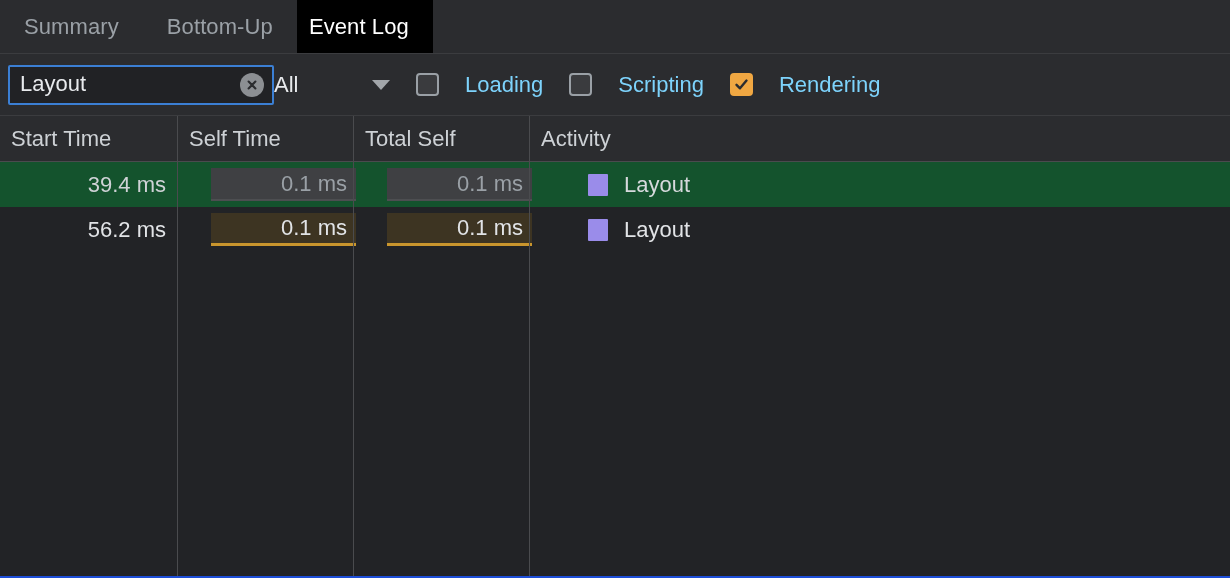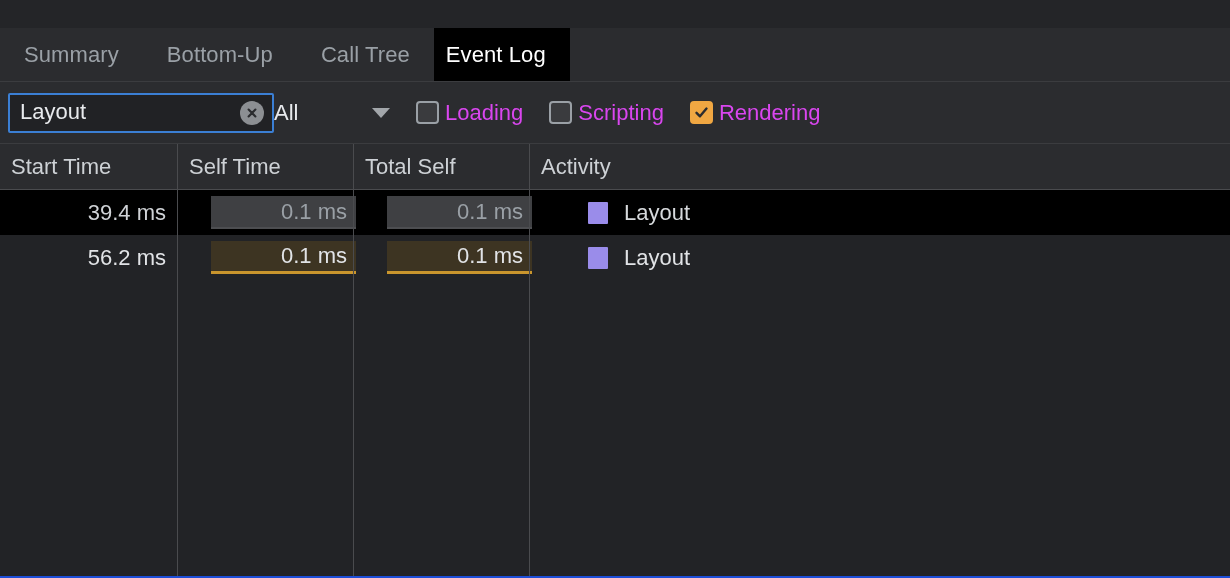--- a/index.html
+++ b/index.html
@@ -26,21 +26,20 @@
   
   .tabbar {
     position: relative;
     height: 54px;
     flex: 0 0 54px;
     background: #2b2c2f;
     display: flex;
     align-items: stretch;
     border-bottom: 1px solid #3b3c3f;
     box-sizing: border-box;
-    margin-top: 28px;
   }
   .tab {
     display: flex;
     align-items: center;
     padding: 0 24px;
     font-size: 22px;
     color: #9aa0a6;
     letter-spacing: 0.1px;
     white-space: nowrap;
     cursor: default;
@@ -155,22 +154,22 @@
     border: 2px solid #9aa0a6;
   }
   .cb-box.checked {
     background: #f0a742;
     border: 2px solid #f0a742;
   }
   .cb-box svg { display: none; }
   .cb-box.checked svg { display: block; }
   .cb-label {
     font-size: 22px;
-    color: #d946ef;
-    margin-left: 6px;
+    color: #7dd3fc;
+    margin-left: 26px;
     white-space: nowrap;
   }
 
   
   .grid {
     position: relative;
     flex: 1 1 auto;
     background: #222326;
     overflow: hidden;
   }
@@ -217,21 +216,21 @@
     left: 0;
     right: 0;
     bottom: 0;
     z-index: 1;
   }
   .row {
     position: relative;
     height: 45px;
     box-sizing: border-box;
   }
-  .row.selected { background: #000000; }
+  .row.selected { background: #14532d; }
   .cell {
     position: absolute;
     top: 0;
     height: 45px;
     display: flex;
     align-items: center;
     box-sizing: border-box;
   }
   .cell.num {
     justify-content: flex-end;
@@ -294,23 +293,20 @@
 
 <div id="app">
 
   <div class="tabbar">
     <div class="tab">
       <span>Summary</span>
     </div>
     <div class="tab">
       <span>Bottom-Up</span>
     </div>
-    <div class="tab">
-      <span>Call Tree</span>
-    </div>
     <div class="tab active">
       <span>Event Log</span>
     </div>
   </div>
 
   <div class="toolbar">
 
     <div class="search-wrap">
       <input class="search-input" type="text" value="Layout" placeholder="Filter" style="">
       <button class="clear-btn" aria-label="clear">

